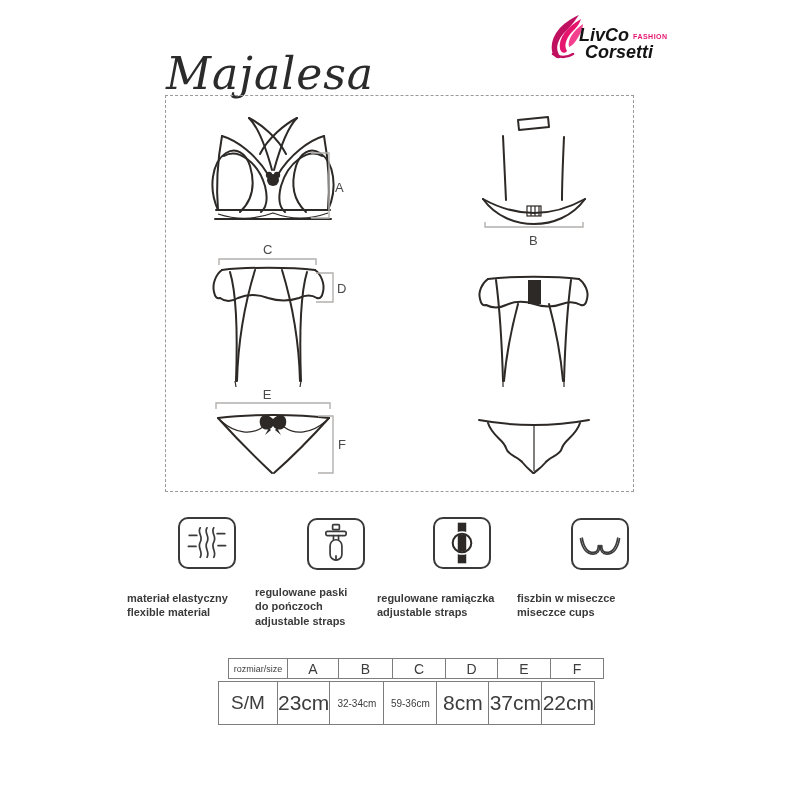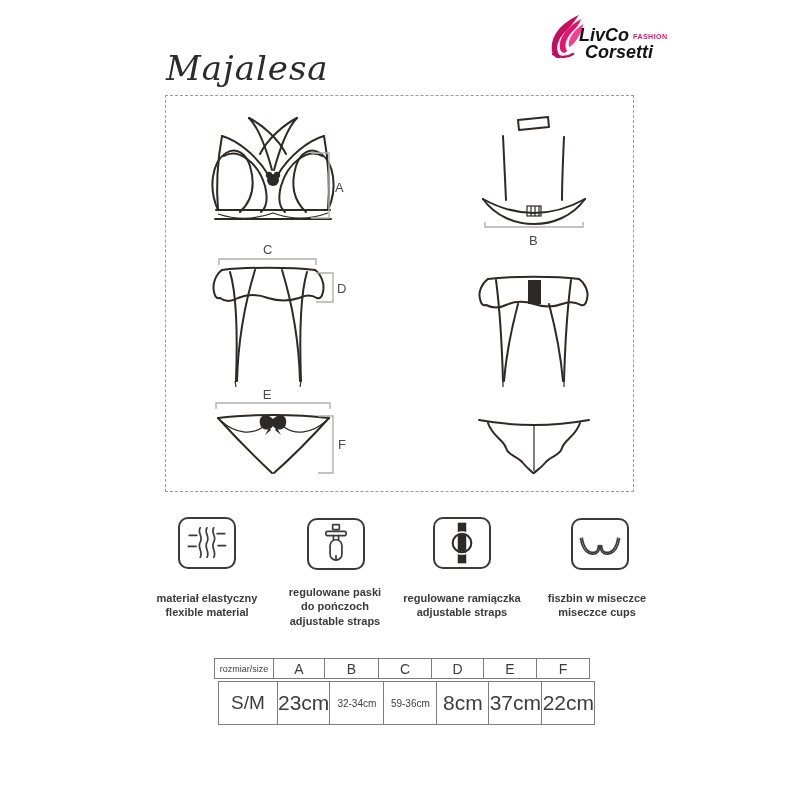--- a/index.html
+++ b/index.html
@@ -5,52 +5,52 @@
   html,body{margin:0;padding:0;background:#fff;}
   body{width:800px;height:800px;position:relative;overflow:hidden;
        font-family:"Liberation Sans",sans-serif;color:#3b3b3b;}
   .abs{position:absolute;}
 
   
   #logo{left:543px;top:14px;width:140px;height:50px;text-decoration:underline;}
 
   
   #title{left:166px;top:48px;font-family:"DejaVu Serif",serif;font-style:italic;
-         font-size:34px;color:#2b2b2b;letter-spacing:1px;}
+         font-size:44px;color:#2b2b2b;letter-spacing:1px;}
 
   
   #diagram-box{left:165px;top:95px;width:467px;height:395px;
                border:1px dashed #9a9a9a;}
   #diagram-box svg{position:absolute;left:0;top:0;}
   .line{stroke:#2d2926;stroke-width:2;fill:none;stroke-linecap:round;stroke-linejoin:round;}
   .thin{stroke:#2d2926;stroke-width:1.2;fill:none;}
   .fillb{fill:#2d2926;stroke:none;}
   .bracket{stroke:#b3b0ad;stroke-width:1.4;fill:none;}
   .mlabel{font-family:"Liberation Sans",sans-serif;font-size:13px;fill:#4a4a4a;}
 
   
   .icon-card{width:54px;height:48px;border:2px solid #3a3a3a;border-radius:10px;
              display:flex;align-items:center;justify-content:center;background:#fff;}
   #icon1{left:178px;top:517px;}
   #icon2{left:307px;top:518px;}
   #icon3{left:433px;top:517px;}
   #icon4{left:571px;top:518px;}
   .istroke{stroke:#3a3a3a;stroke-width:2;fill:none;stroke-linecap:round;}
 
-  .caption{font-size:11px;font-weight:bold;color:#3a3a3a;text-align:center;line-height:1.3;}
+  .caption{font-size:11px;font-weight:bold;color:#3a3a3a;line-height:1.3;}
   #cap1{left:127px;top:591px;width:160px;}
   #cap2{left:255px;top:585px;width:160px;}
   #cap3{left:377px;top:591px;width:170px;}
   #cap4{left:517px;top:591px;width:160px;}
 
   
   table{border-collapse:collapse;table-layout:fixed;}
   td{border:1px solid #7d7d7d;text-align:center;vertical-align:middle;
      color:#3d3d3d;padding:0;overflow:hidden;white-space:nowrap;}
-  #size-header{left:214px;top:658px;}
+  #size-header{left:228px;top:658px;}
   #size-header td{height:19px;font-size:14px;}
   #size-header td.rs{font-size:9px;}
   #size-body{left:218px;top:681px;}
   #size-body td{height:42px;font-size:21px;}
   #size-body td.sz{font-size:19px;}
   #size-body td.med{font-size:10px;}
   .c0{width:59px;} .c1{width:51px;} .c2{width:54px;} .c3{width:53px;}
   .c4{width:52px;} .c5{width:53px;} .c6{width:53px;}
 </style>
 </head>

